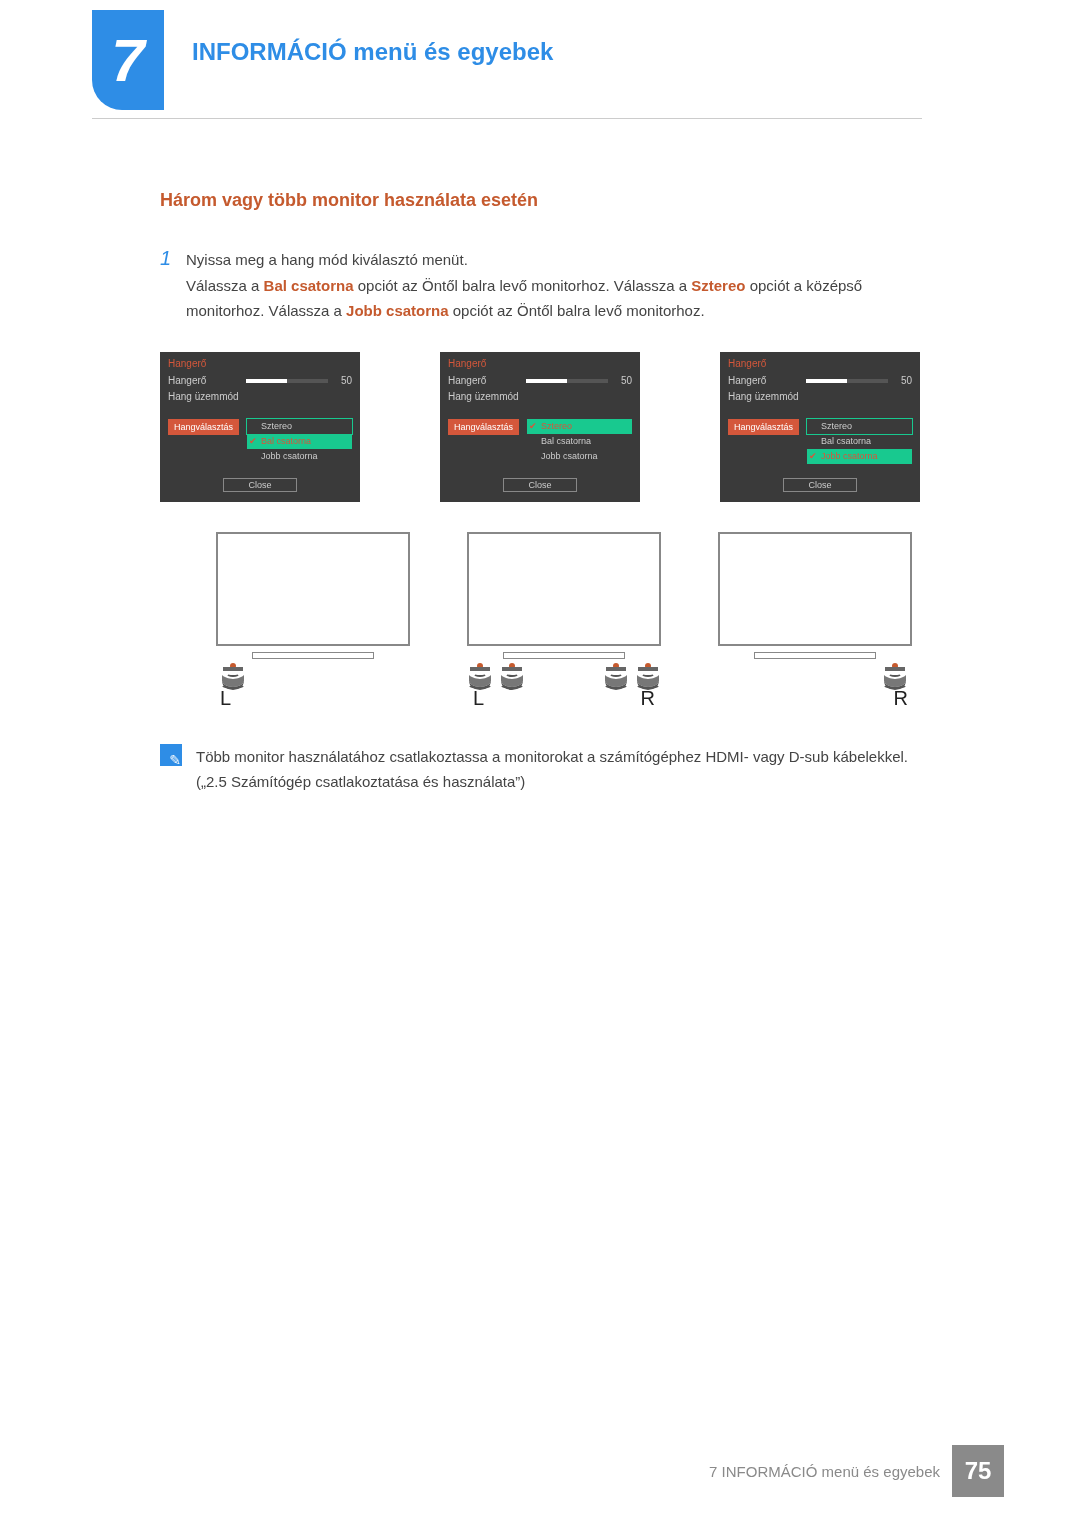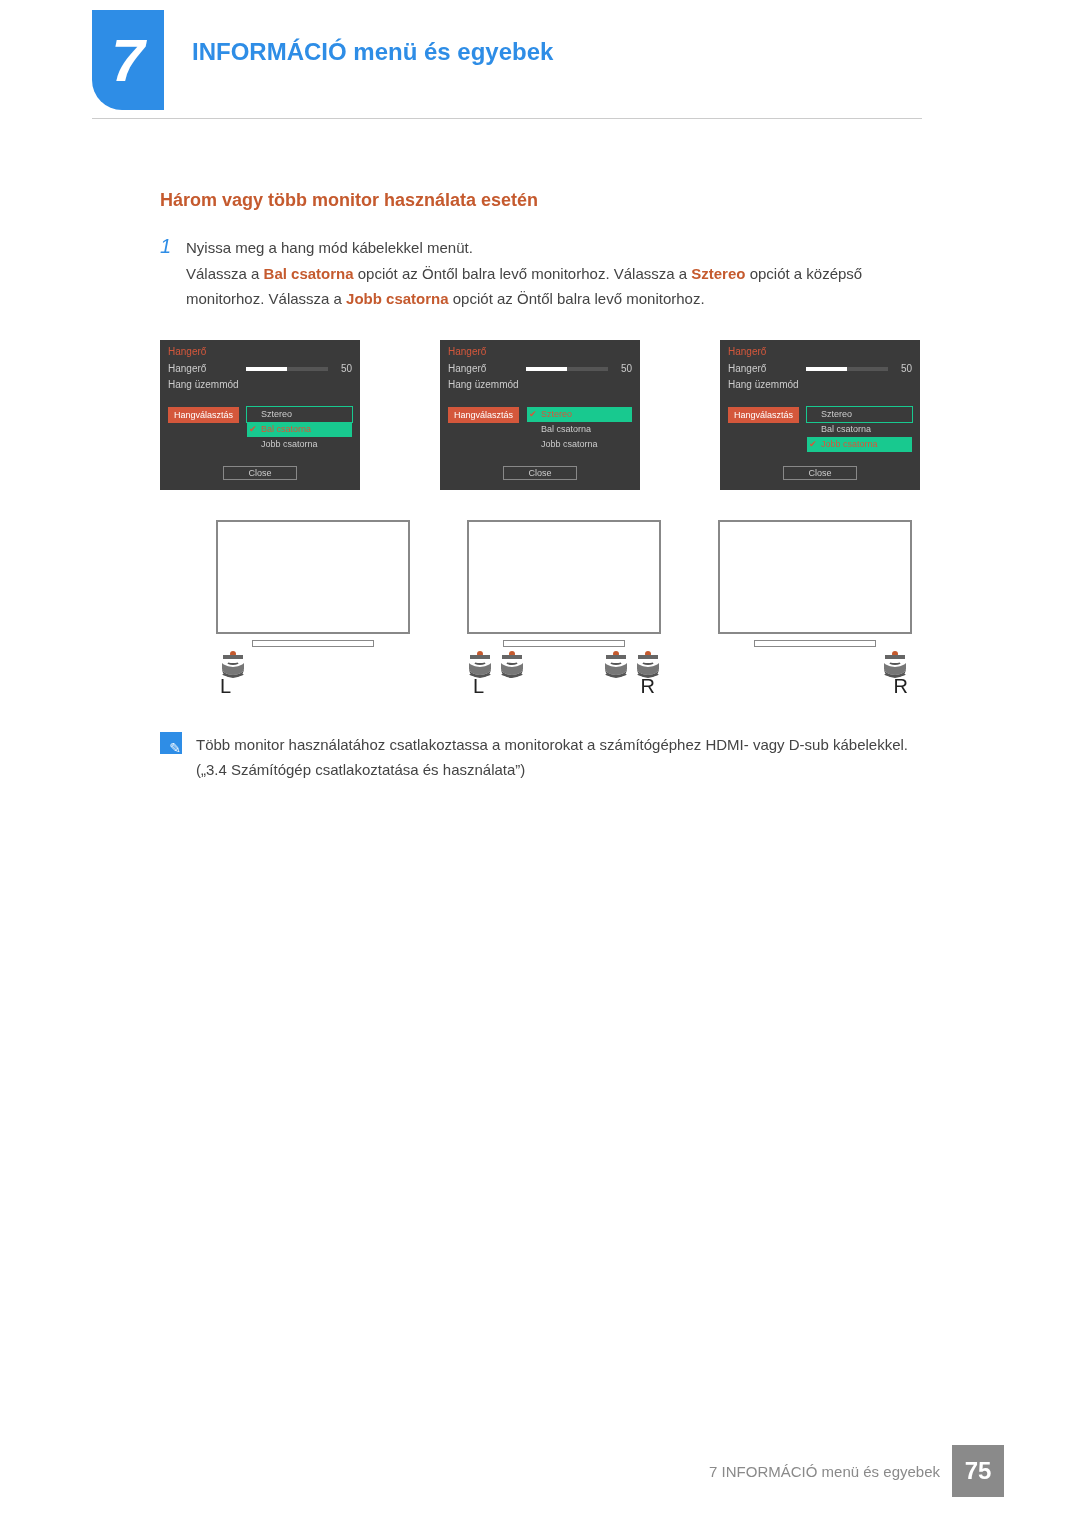--- a/index.html
+++ b/index.html
@@ -4,21 +4,21 @@
 <style>
   html,body{margin:0;padding:0;background:#fff;font-family:Arial,Helvetica,sans-serif;color:#333}
   .page{width:1080px;height:1527px;position:relative;margin:0 auto;background:#fff;box-sizing:border-box}
   
   .hdr-badge{position:absolute;left:92px;top:10px;width:72px;height:100px;background:#2e8de6;border-bottom-left-radius:30px;display:flex;align-items:center;justify-content:center}
   .hdr-badge span{color:#fff;font-size:60px;font-weight:bold;font-style:italic}
   .hdr-title{position:absolute;left:192px;top:38px;font-size:24px;font-weight:bold;color:#2e8de6}
   .hdr-rule{position:absolute;left:92px;top:118px;width:830px;height:1px;background:#ccc}
   
   .content{position:absolute;left:160px;top:190px;width:760px}
-  .section-title{color:#c55a2e;font-size:18px;font-weight:bold;margin-bottom:24px}
+  .section-title{color:#c55a2e;font-size:18px;font-weight:bold;margin-bottom:36px}
   .step{display:flex;margin-bottom:6px}
   .step-num{color:#2e8de6;font-style:italic;font-size:20px;width:26px;flex:0 0 26px}
   .step-text{font-size:15px;line-height:1.7;color:#444}
   .em{color:#c55a2e;font-weight:bold}
   
   .osd-row{display:flex;justify-content:space-between;margin-top:28px}
   .osd{width:200px;background:#3a3a3a;color:#ddd;font-size:10px;padding:6px 8px 10px 8px;box-sizing:border-box;position:relative}
   .osd-title{color:#d4573b;font-size:10px;margin-bottom:4px}
   .osd-line{display:flex;align-items:center;height:16px}
   .osd-label{width:78px;color:#ccc}
@@ -71,21 +71,21 @@
   <div class="hdr-title">INFORMÁCIÓ menü és egyebek</div>
   <div class="hdr-rule"></div>
 
   <div class="content">
 
     <div class="section-title">Három vagy több monitor használata esetén</div>
 
     <div class="step">
       <div class="step-num">1</div>
       <div class="step-text">
-        <span>Nyissa meg a hang mód kábelekkel menüt.</span><br>
+        <span>Nyissa meg a hang mód kiválasztó menüt.</span><br>
         <span>Válassza a </span><span class="em">Bal csatorna</span><span> opciót az Öntől balra levő monitorhoz. Válassza a </span><span class="em">Sztereo</span><span> opciót a középső monitorhoz. Válassza a </span><span class="em">Jobb csatorna</span><span> opciót az Öntől balra levő monitorhoz.</span>
       </div>
     </div>
 
     <div class="osd-row">
 
       <div class="osd">
         <div class="osd-title">Hangerő</div>
         <div class="osd-line">
           <div class="osd-label">Hangerő</div>
@@ -227,21 +227,21 @@
           <span class="mon-lr">R</span>
         </div>
       <div class="grp">
           <span></span>
           <span class="mon-lr">R</span>
         </div>
     </div>
 
     <div class="note">
       <div class="note-icon"></div>
-      <div class="note-text">Több monitor használatához csatlakoztassa a monitorokat a számítógéphez HDMI- vagy D-sub kábelekkel. („3.4 Számítógép csatlakoztatása és használata”)</div>
+      <div class="note-text">Több monitor használatához csatlakoztassa a monitorokat a számítógéphez HDMI- vagy D-sub kábelekkel. („2.5 Számítógép csatlakoztatása és használata”)</div>
     </div>
 
   </div>
 
   <div class="footer">
     <div class="footer-text">7 INFORMÁCIÓ menü és egyebek</div>
     <div class="footer-pg">75</div>
   </div>
 
 </div>

